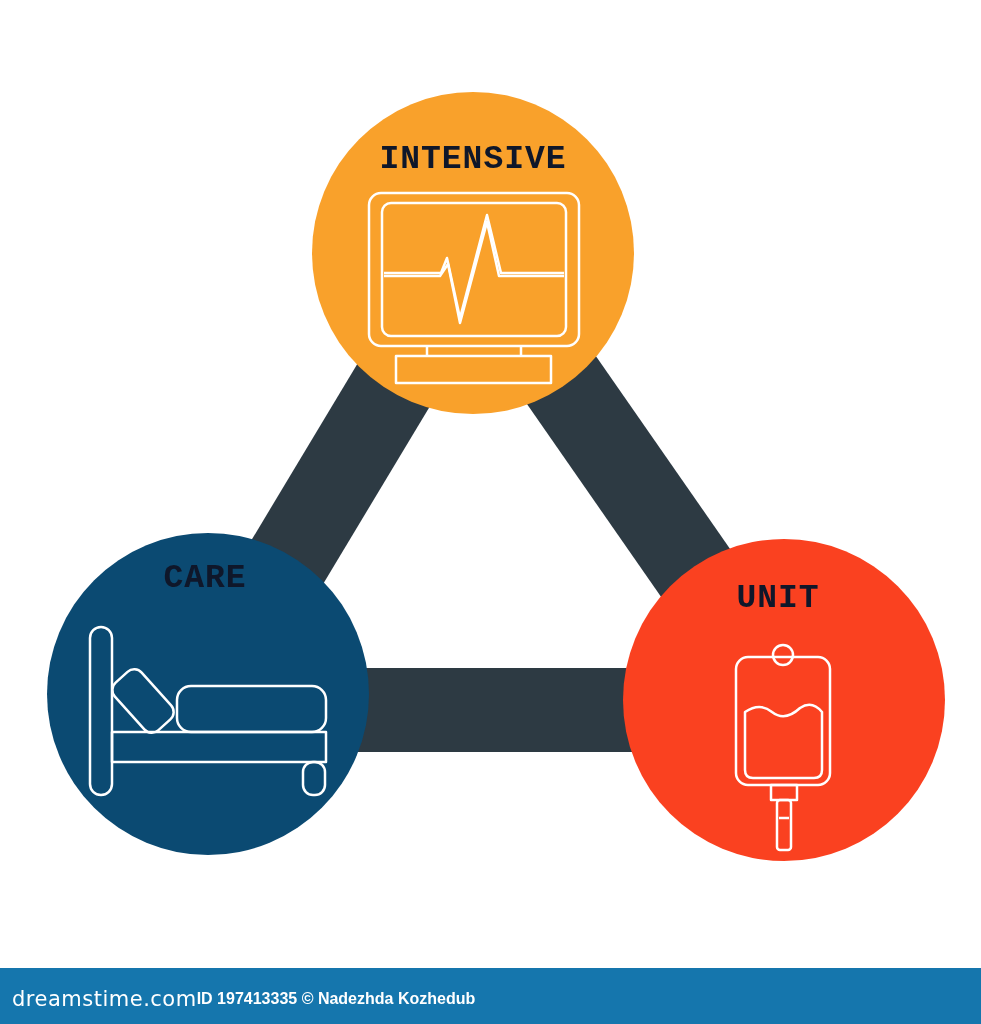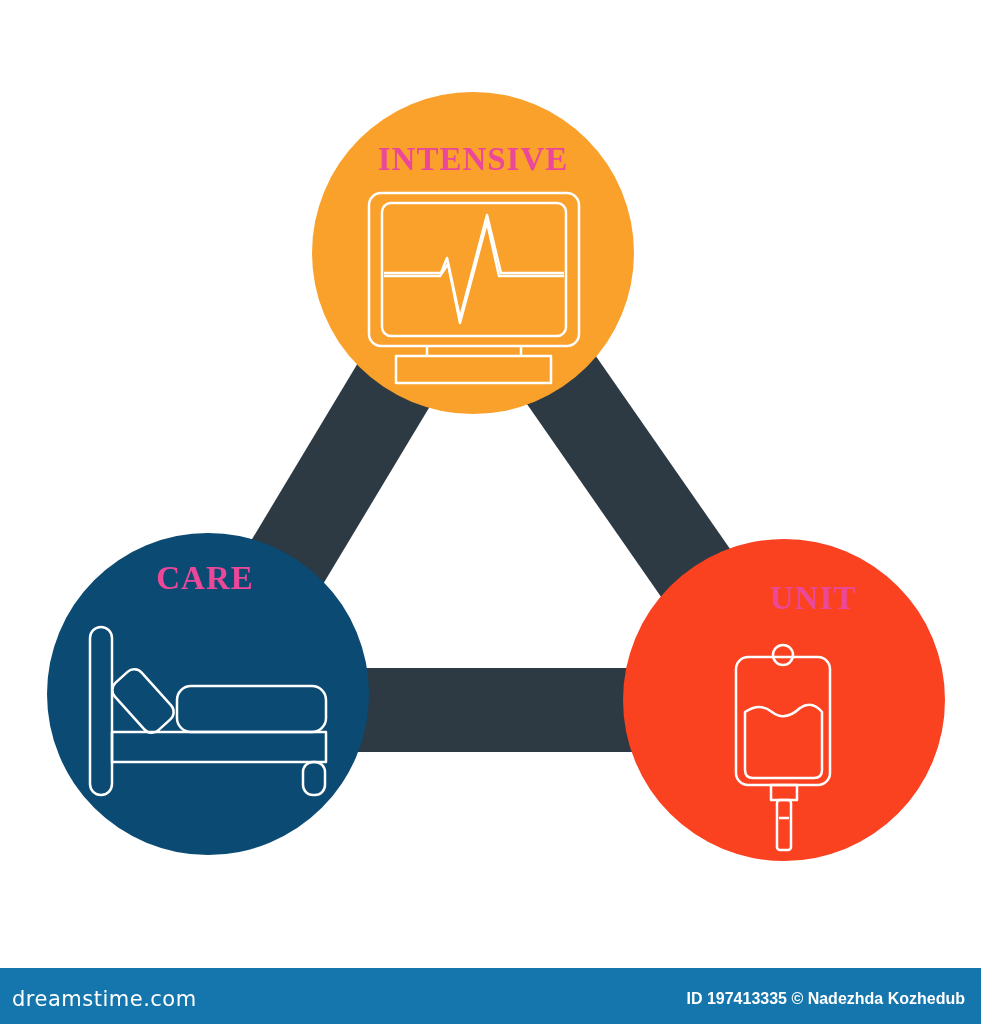--- a/index.html
+++ b/index.html
@@ -1,31 +1,31 @@
 <!DOCTYPE html>
 <html><head>
   <meta charset="utf-8">
   <style>
     html, body { margin: 0; padding: 0; background: #ffffff; }
     body { width: 981px; height: 1024px; position: relative; overflow: hidden; font-family: "DejaVu Sans", sans-serif; }
     #stage { position: absolute; left: 0; top: 0; width: 981px; height: 968px; }
     #stage svg { position: absolute; left: 0; top: 0; }
     .label {
-      position: absolute; color: #ec4899; font-family: Liberation Serif, serif;
+      position: absolute; color: #0f172a; font-family: Liberation Mono, monospace;
       font-weight: bold; font-size: 33px; letter-spacing: 1px; text-align: center;
       transform: translateX(-50%); white-space: nowrap; line-height: 1;
     }
     .center-text {
       position: absolute; font-family: "DejaVu Sans Mono", monospace; font-weight: bold;
       font-size: 118px; color: #2d3a43; letter-spacing: 6px; line-height: 1;
       transform: translateX(-50%); white-space: nowrap;
     }
     #footer {
       position: absolute; left: 0; top: 968px; width: 981px; height: 56px; background: #1576ad;
-      display: flex; align-items: center; justify-content: space-between; box-sizing: border-box;
+      display: flex; align-items: center; box-sizing: border-box;
       padding: 6px 16px 0 12px; color: #ffffff;
     }
     .brand { font-family: "DejaVu Sans", sans-serif; font-size: 21px; letter-spacing: 0.5px; }
     .credit { font-family: "Liberation Sans", sans-serif; font-size: 16px; font-weight: bold; }
   </style>
 </head>
 <body>
 
 <div id="stage">
   <svg width="981" height="968" viewBox="0 0 981 968">
@@ -62,20 +62,20 @@
       <rect x="736" y="657" width="94" height="128" rx="12"></rect>
       <path d="M745 712 Q760 702 772 712 Q785 722 800 708 Q812 700 822 712 L822 770 Q822 778 814 778 L753 778 Q745 778 745 770 Z"></path>
       <rect x="771" y="785" width="26" height="15"></rect>
       <rect x="777" y="800" width="14" height="50" rx="3"></rect>
       <line x1="779" y1="818" x2="789" y2="818"></line>
     </g>
   </svg>
 
   <div class="label" style="left:473px; top:143px;">INTENSIVE</div>
   <div class="label" style="left:205px; top:562px;">CARE</div>
-  <div class="label" style="left:813px; top:582px;">UNIT</div>
+  <div class="label" style="left:778px; top:582px;">UNIT</div>
 
 </div>
 
 <div id="footer">
   <span class="brand">dreamstime.com</span>
   <span class="credit">ID 197413335 © Nadezhda Kozhedub</span>
 </div>
 
 </body></html>

